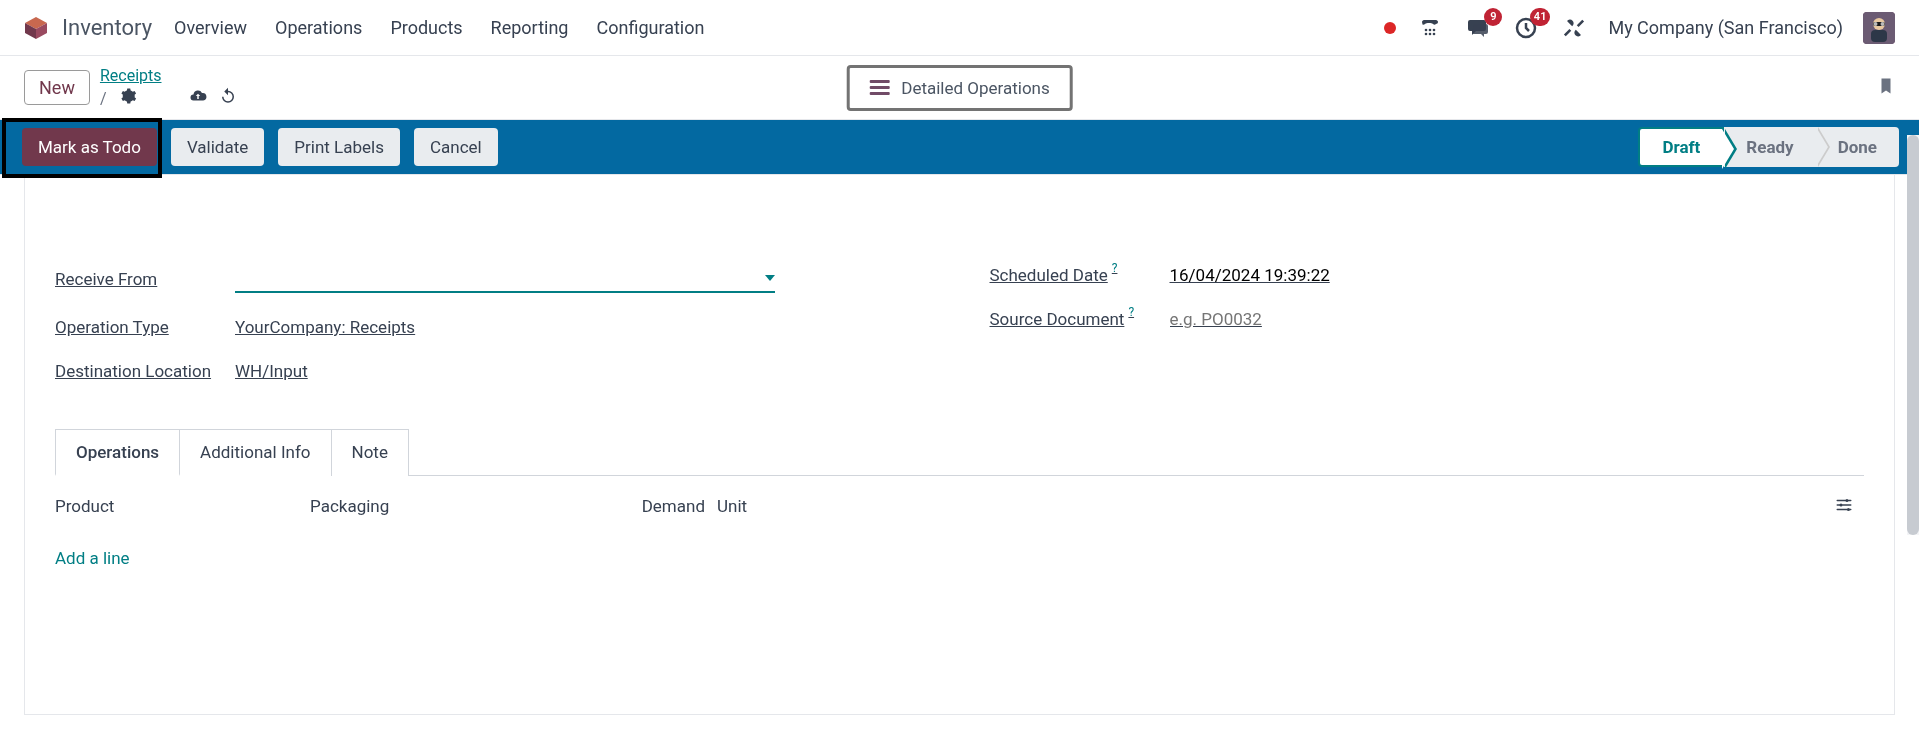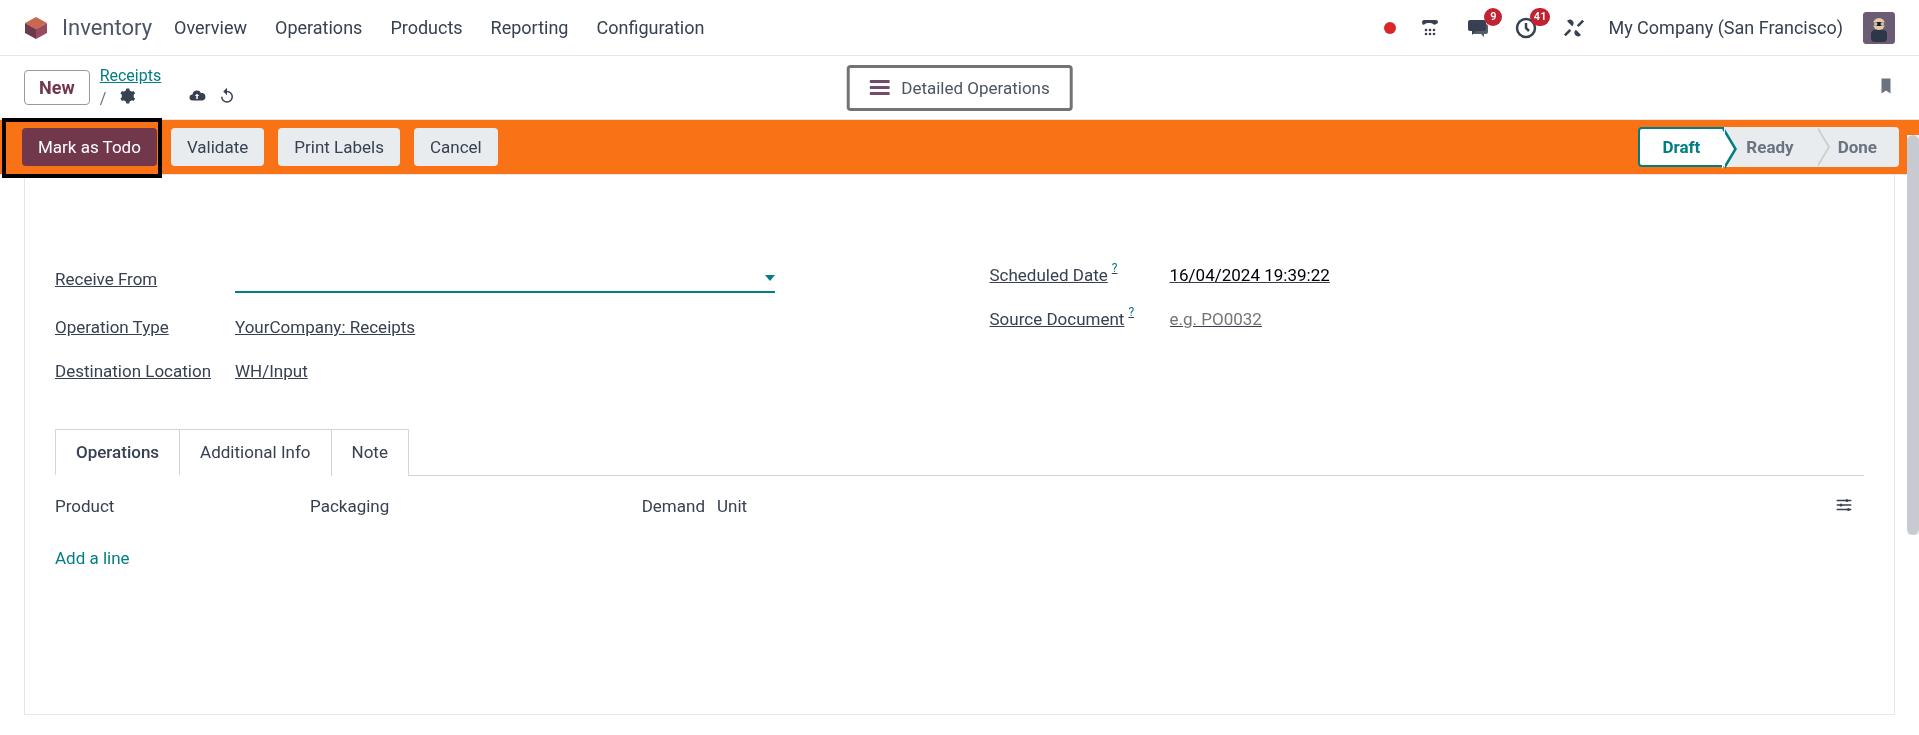--- a/index.html
+++ b/index.html
@@ -13,33 +13,33 @@
 .nav-item { font-size:18px; color:#374151; cursor:pointer; }
 .nav-right { margin-left:auto; display:flex; align-items:center; gap:20px; }
 .red-dot { width:12px; height:12px; border-radius:50%; background:#dc2626; }
 .icon-wrap { position:relative; display:flex; align-items:center; justify-content:center; width:28px; height:28px; color:#374151; }
 .badge { position:absolute; top:-6px; right:-10px; min-width:18px; height:18px; padding:0 4px; border-radius:9px; background:#c02334; color:#fff; font-size:11px; font-weight:600; display:flex; align-items:center; justify-content:center; }
 .company { font-size:18px; color:#374151; }
 .avatar { width:32px; height:32px; border-radius:4px; background:#714b67; display:flex; align-items:center; justify-content:center; }
 
 
 .cp-row { display:flex; align-items:center; padding:10px 24px 10px 24px; position:relative; }
-.btn-new { border:1px solid #9a9a9a; border-radius:4px; padding:6px 14px; font-size:18px; color:#71384c; background:#fff; cursor:pointer;font-weight:bold; }
+.btn-new { border:1px solid #9a9a9a; border-radius:4px; padding:6px 14px; font-size:18px; color:#71384c; background:#fff; cursor:pointer; }
 .bc-wrap { display:flex; flex-direction:column; margin-left:10px; }
 .bc-link { font-size:16px; color:#017E84; }
 .bc-row2 { display:flex; align-items:center; gap:12px; font-size:16px; color:#6b7280; margin-top:2px; }
 .gear-ic, .cloud-ic, .undo-ic { width:18px; height:18px; fill:#374151; }
 .detailed-ops { border:3px solid #737373; border-radius:4px; padding:10px 20px; display:flex; align-items:center; gap:12px; cursor:pointer; background:#fff; position:absolute; left:50%; transform:translateX(-50%); }
 .burger { display:flex; flex-direction:column; gap:3px; }
 .burger span { width:20px; height:3px; background:#714b67; border-radius:1px; }
 .detailed-ops .lbl { font-size:17px; color:#4b5563; }
 .bookmark-ic { margin-left:auto; width:18px; height:22px; fill:#6b7280; }
 
 
-.status-bar { height:56px; background:#f97316; display:flex; align-items:center; padding:0 0 0 10px; position:relative; border-top:1px solid #e5e7eb; border-bottom:1px solid #e5e7eb; }
+.status-bar { height:56px; background:#0369a1; display:flex; align-items:center; padding:0 0 0 10px; position:relative; border-top:1px solid #e5e7eb; border-bottom:1px solid #e5e7eb; }
 .action-btn { border:none; border-radius:4px; padding:9px 16px; font-size:17px; cursor:pointer; margin-right:14px; }
 .action-primary { background:#71384c; color:#fff; }
 .action-secondary { background:#e9ecef; color:#374151; }
 .highlight-box { position:absolute; left:2px; top:-2px; width:160px; height:60px; border:4px solid #000; pointer-events:none; z-index:5; }
 .status-track { margin-left:auto; display:flex; align-items:center; height:40px; margin-right:20px; }
 .status-step { position:relative; padding:8px 22px; font-size:17px; color:#6b7280; background:#e9ecef; display:flex; align-items:center; height:40px;font-weight:bold; }
 .status-step.active { color:#017E84; border:2px solid #017E84; background:#fff; border-radius:4px 0 0 4px; }
 .status-step .arrow { position:absolute; right:-12px; top:0; width:0; height:0; border-top:20px solid transparent; border-bottom:20px solid transparent; border-left:12px solid #e9ecef; z-index:2; }
 .status-step.active .arrow { border-left-color:#fff; }
 .status-step .arrow-border { position:absolute; right:-14px; top:0; width:0; height:0; border-top:20px solid transparent; border-bottom:20px solid transparent; border-left:12px solid #ccc; z-index:1; }

